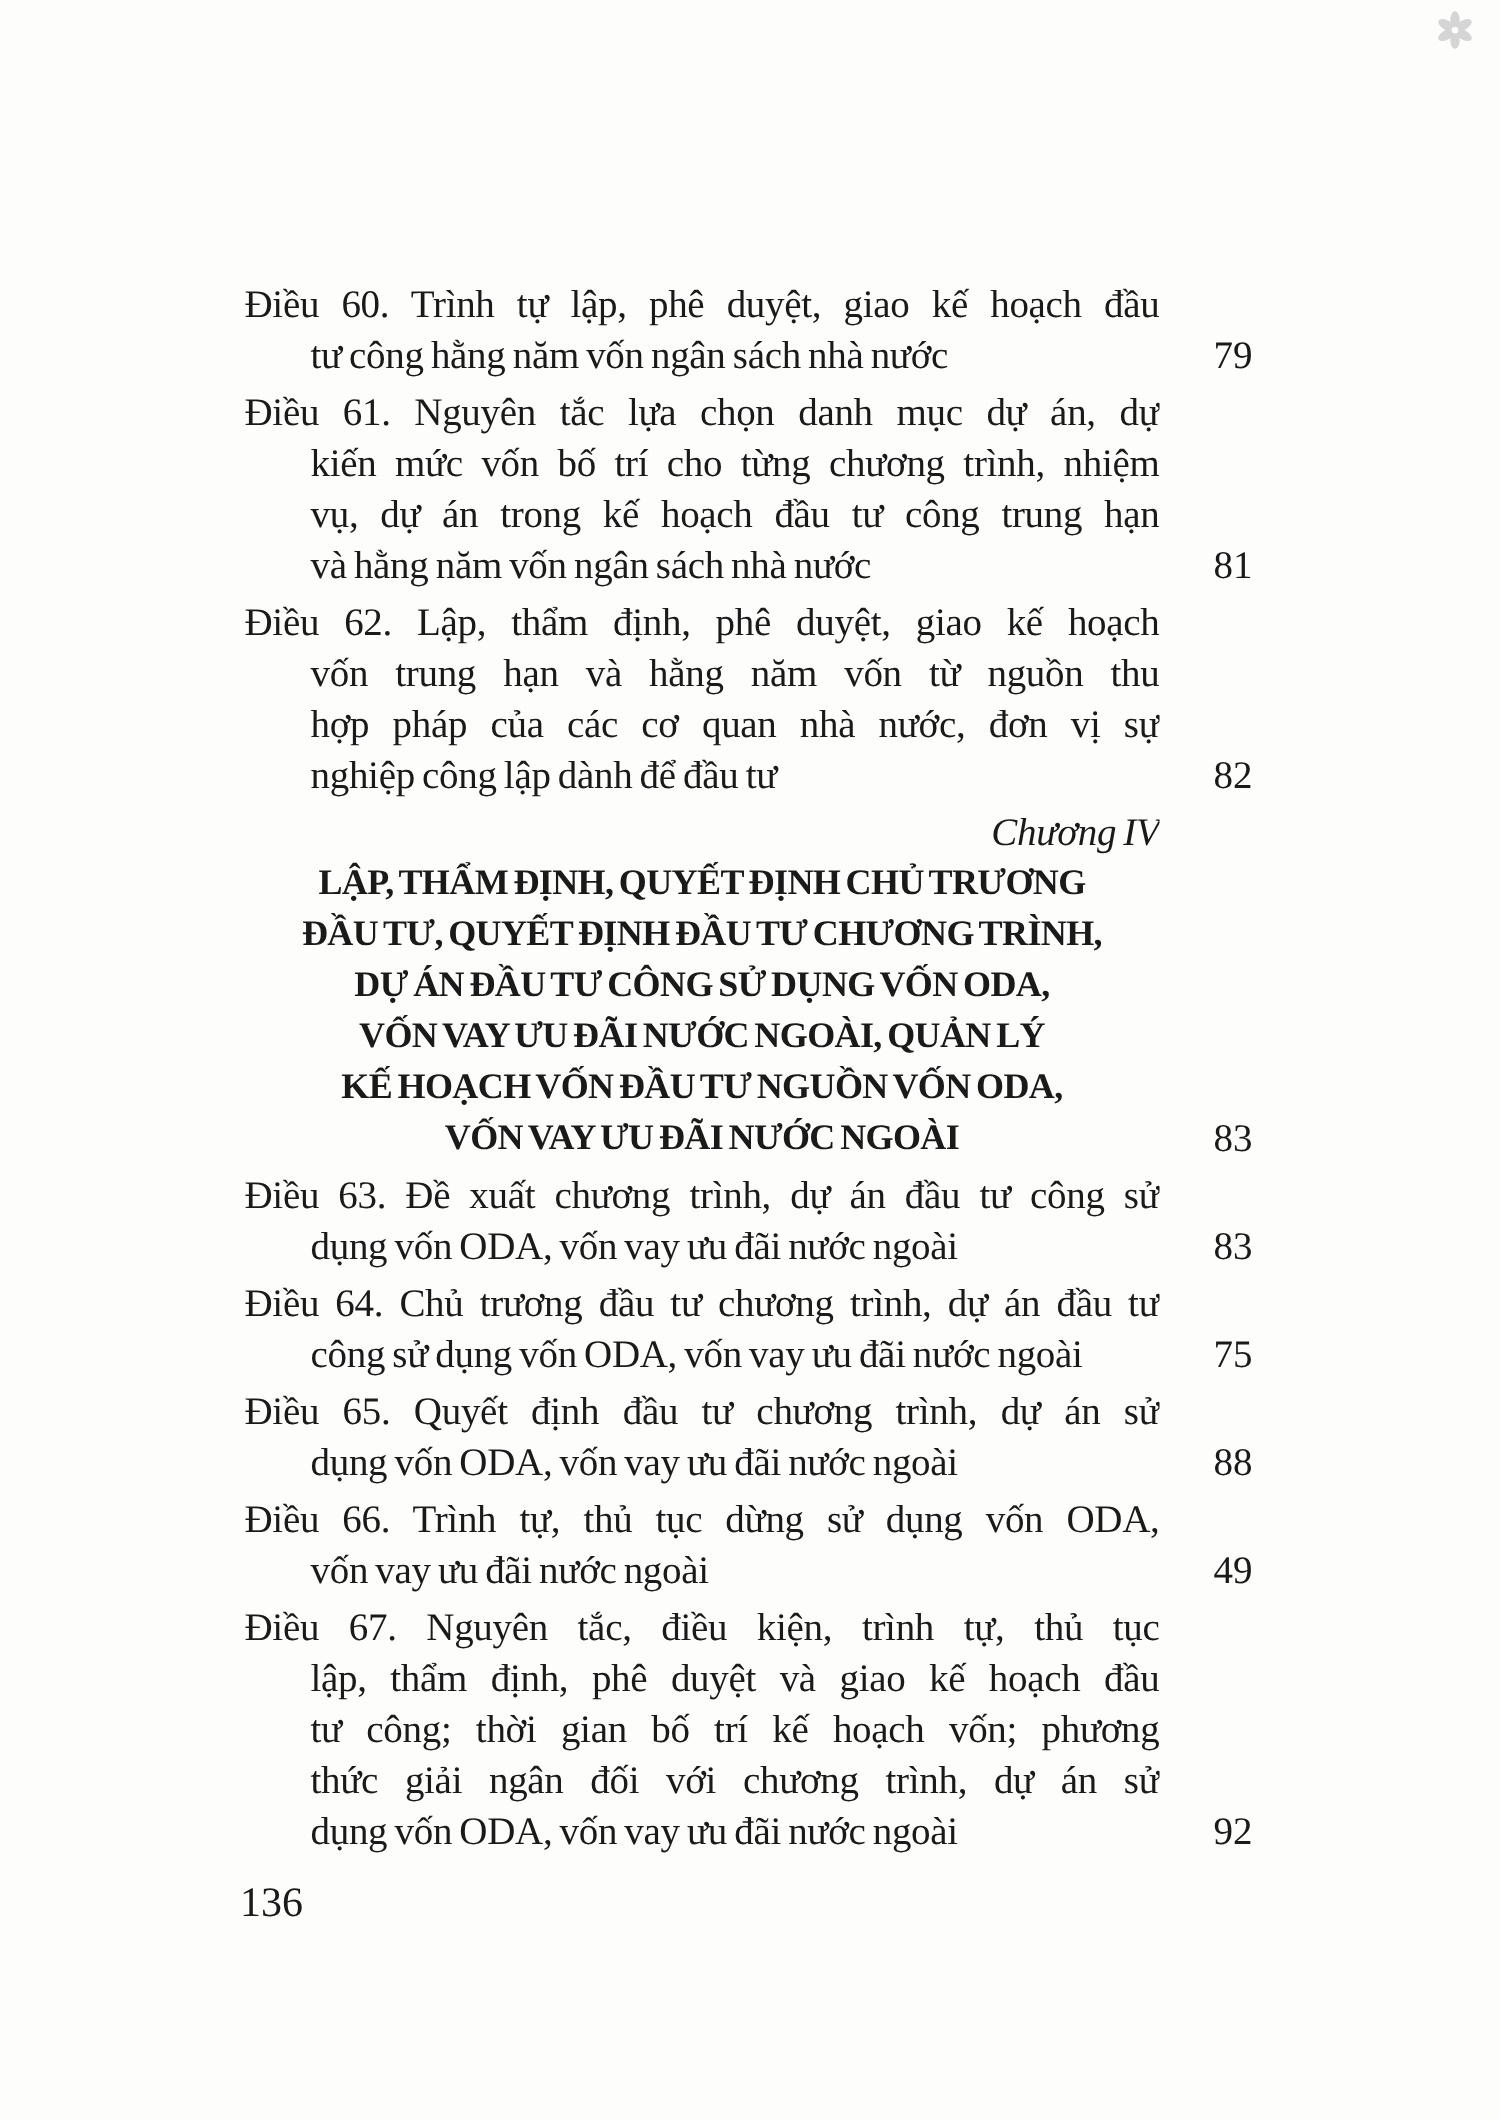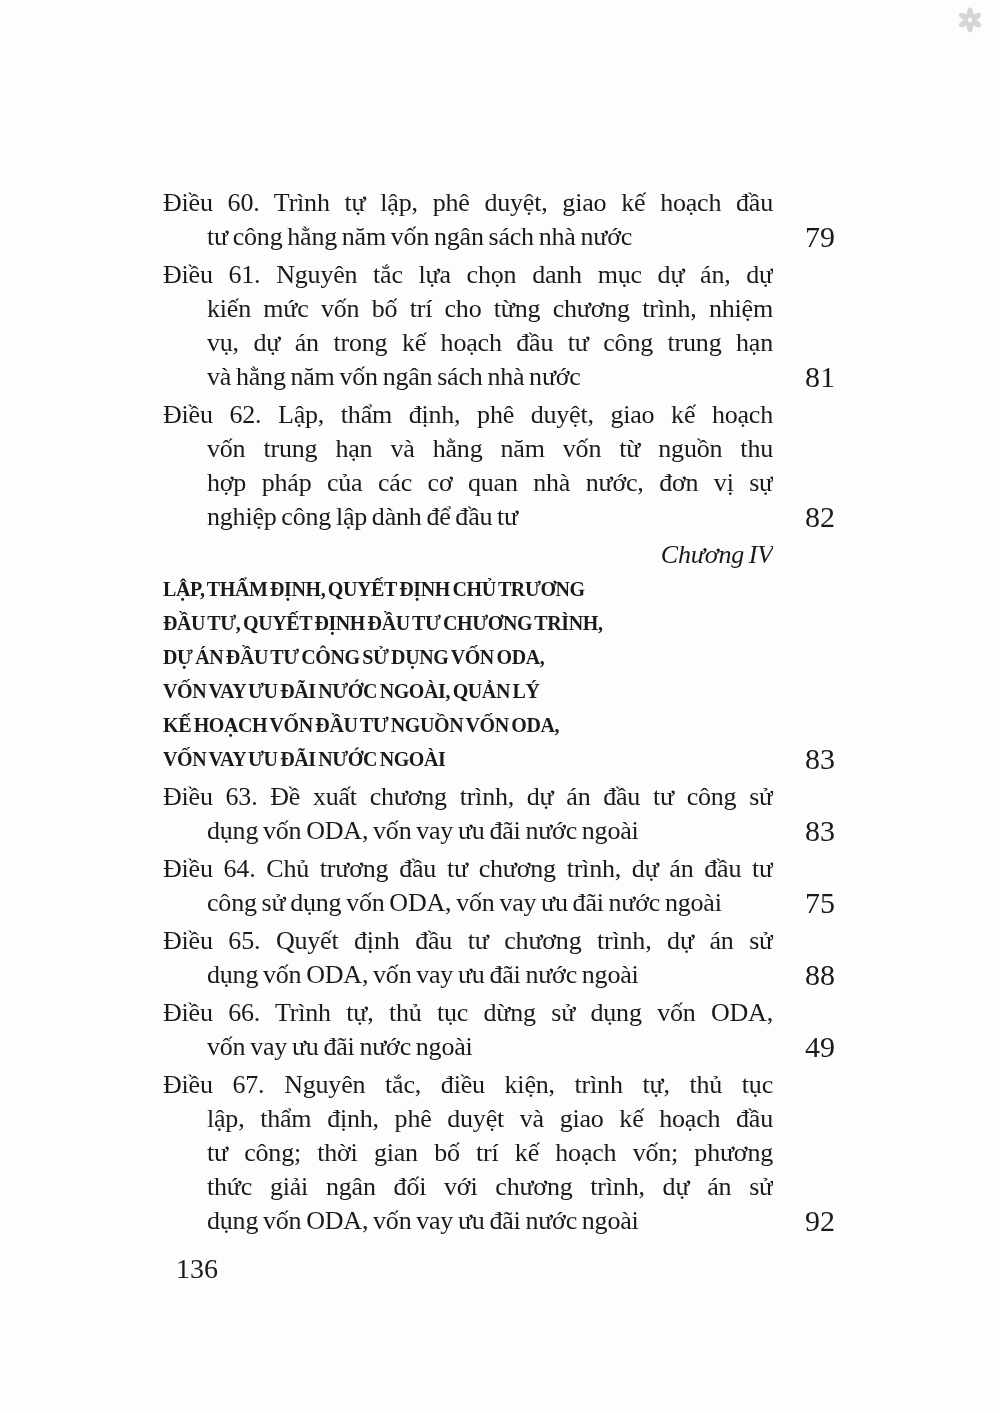--- a/index.html
+++ b/index.html
@@ -61,36 +61,37 @@
     content: "";
     display: inline-block;
     width: 100%;
     height: 0;
   }
   .chapter-label {
     text-align: right;
     font-style: italic;
   }
   .ch-line {
+    text-align: center;
     font-weight: bold;
-    font-size: 20px;
+    font-size: 24px;
     letter-spacing: -0.4px;
     word-spacing: -2px;
   }
   .pagenum {
     position: absolute;
     right: 0;
     bottom: 0;
     height: 34px;
     line-height: 34px;
-    font-size: 30px;
+    font-size: 26px;
   }
   .folio {
     position: absolute;
-    left: 176px;
+    left: 160px;
     top: 1252px;
     font-size: 28px;
     line-height: 34px;
   }
 </style>
 </head>
 <body style="background: rgb(253, 253, 251); color: rgb(26, 26, 26);">
 
 <div class="page">
 

